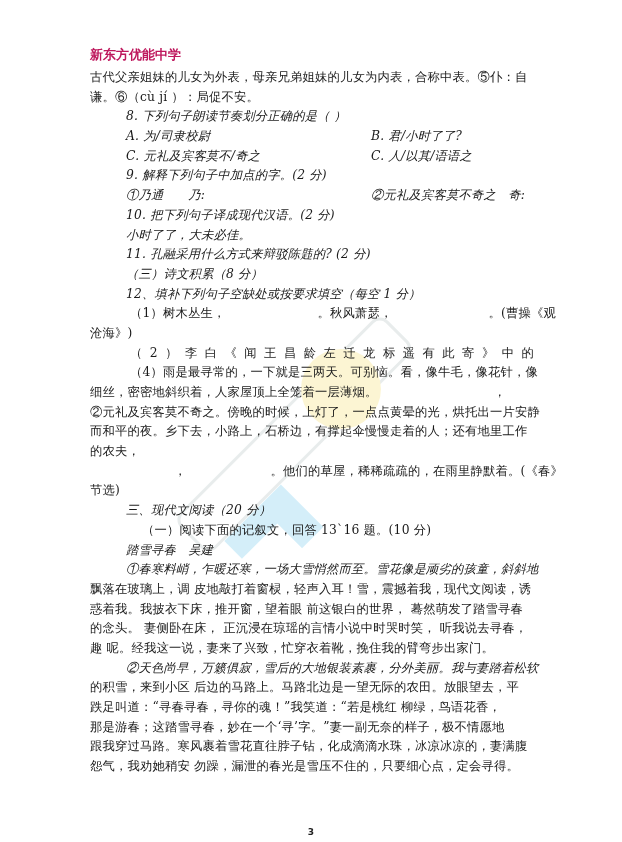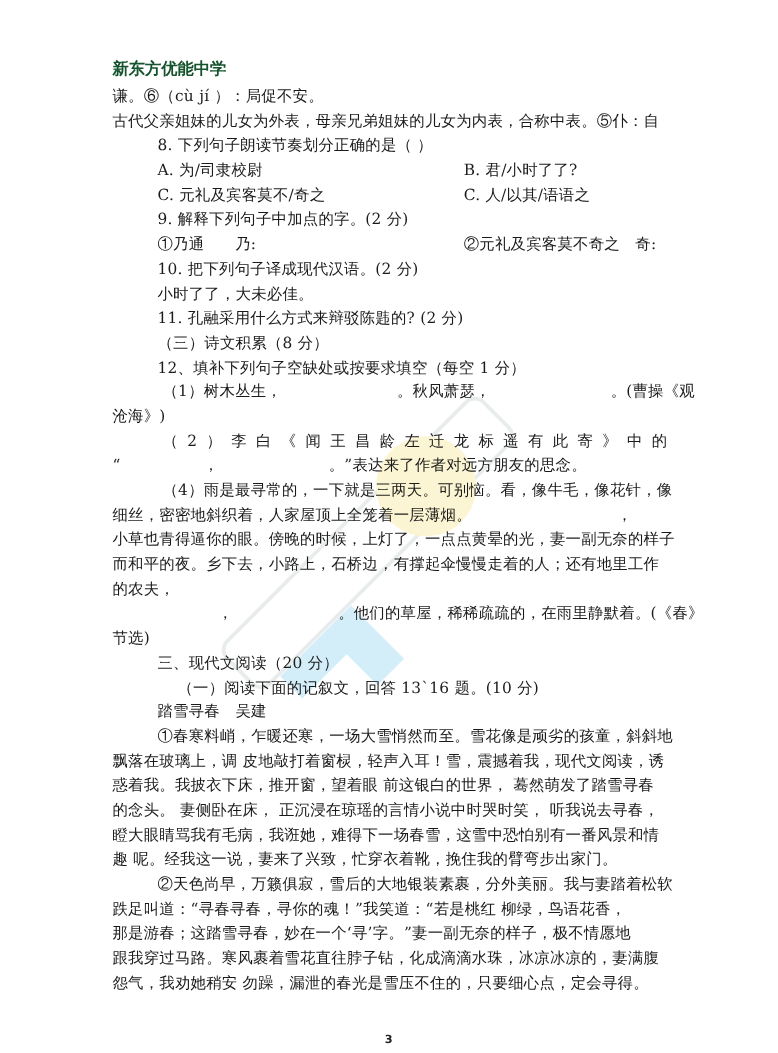--- a/index.html
+++ b/index.html
@@ -4,28 +4,28 @@
   <style>
     html, body { margin: 0; padding: 0; background: #ffffff; }
     body {
       width: 622px; height: 842px; position: relative; overflow: hidden;
       font-family: "DejaVu Serif", "Liberation Serif", serif;
       color: #1a1a1a;
     }
     .header {
       position: absolute; left: 90px; top: 46px;
       font-family: "DejaVu Sans", "Liberation Sans", sans-serif;
-      font-size: 13px; font-weight: bold; color: #14532d;
+      font-size: 13px; font-weight: bold; color: #be185d;
     }
     .page { position: absolute; left: 90px; top: 68px; width: 444px; }
     .ln {
       font-size: 12.3px; line-height: 19.7px; height: 19.7px; white-space: nowrap;
       letter-spacing: 0.2px;
     }
-    .i3 { padding-left: 36px; }
+    .i3 { padding-left: 36px; font-style: italic; }
     .row2 { display: flex; }
     .row2 .col { width: 245px; }
     .just { display: flex; justify-content: space-between; }
     .gap { display: inline-block; }
     .pagenum {
       position: absolute; left: 0; width: 622px; top: 827px; text-align: center;
       font-family: "DejaVu Sans", "Liberation Sans", sans-serif;
       font-size: 9px; font-weight: bold; color: #222;
     }
     .wm {
@@ -39,22 +39,22 @@
 
 <svg class="wm" style="left:130px; top:270px;" width="330" height="330" viewBox="0 0 330 330">
   <g transform="rotate(-45 165 165)">
     <rect x="20" y="140" width="290" height="48" rx="10" fill="none" stroke="#9aa" stroke-width="3"></rect>
     <circle cx="230" cy="165" r="40" fill="#f2d33a"></circle>
     <path d="M40 190 L120 190 L120 250 L90 250 L90 215 L40 215 Z" fill="#3fb6e6"></path>
   </g>
 </svg>
 
 <div class="page">
+  <div class="ln">古代父亲姐妹的儿女为外表，母亲兄弟姐妹的儿女为内表，合称中表。⑤仆：自</div>
   <div class="ln">谦。⑥（cù jí ）：局促不安。</div>
-  <div class="ln">古代父亲姐妹的儿女为外表，母亲兄弟姐妹的儿女为内表，合称中表。⑤仆：自</div>
 
   <div class="ln i3">8. 下列句子朗读节奏划分正确的是（    ）</div>
   <div class="ln i3 row2">
     <span class="col">A. 为/司隶校尉</span>
     <span>B. 君/小时了了?</span>
   </div>
   <div class="ln i3 row2">
     <span class="col">C. 元礼及宾客莫不/奇之</span>
     <span>C. 人/以其/语语之</span>
   </div>
@@ -92,47 +92,44 @@
     <span>龙</span>
     <span>标</span>
     <span>遥</span>
     <span>有</span>
     <span>此</span>
     <span>寄</span>
     <span>》</span>
     <span>中</span>
     <span>的</span>
   </div>
-  <div class="ln">
-    <span>“</span><span class="gap" style="width:66px"></span><span>，</span><span class="gap" style="width:88px"></span><span>。”表达来了作者对远方朋友的思念。</span>
-  </div>
 
   <div class="ln" style="padding-left:40px">（4）雨是最寻常的，一下就是三两天。可别恼。看，像牛毛，像花针，像</div>
   <div class="ln">
     <span>细丝，密密地斜织着，人家屋顶上全笼着一层薄烟。</span><span class="gap" style="width:116px"></span><span>，</span>
   </div>
-  <div class="ln">小草也青得逼你的眼。傍晚的时候，上灯了，一点点黄晕的光，妻一副无奈的样子</div>
+  <div class="ln">②元礼及宾客莫不奇之。傍晚的时候，上灯了，一点点黄晕的光，烘托出一片安静</div>
   <div class="ln">而和平的夜。乡下去，小路上，石桥边，有撑起伞慢慢走着的人；还有地里工作</div>
   <div class="ln">的农夫，</div>
   <div class="ln" style="padding-left:84px">
     <span>，</span><span class="gap" style="width:84px"></span><span>。他们的草屋，稀稀疏疏的，在雨里静默着。(《春》</span>
   </div>
   <div class="ln">节选)</div>
 
   <div class="ln i3">三、现代文阅读（20 分）</div>
   <div class="ln" style="padding-left:52px">（一）阅读下面的记叙文，回答 13`16 题。(10 分)</div>
   <div class="ln i3" style="white-space:pre">踏雪寻春   吴建</div>
 
   <div class="ln i3">①春寒料峭，乍暖还寒，一场大雪悄然而至。雪花像是顽劣的孩童，斜斜地</div>
   <div class="ln">飘落在玻璃上，调 皮地敲打着窗棂，轻声入耳！雪，震撼着我，现代文阅读，诱</div>
   <div class="ln">惑着我。我披衣下床，推开窗，望着眼 前这银白的世界， 蓦然萌发了踏雪寻春</div>
   <div class="ln">的念头。 妻侧卧在床， 正沉浸在琼瑶的言情小说中时哭时笑， 听我说去寻春，</div>
-  <div class="ln">瞪大眼睛骂我有毛病，我诳她，难得下一场春雪，这雪中恐怕别有一番风景和情</div>
   <div class="ln">趣 呢。经我这一说，妻来了兴致，忙穿衣着靴，挽住我的臂弯步出家门。</div>
   <div class="ln i3">②天色尚早，万籁俱寂，雪后的大地银装素裹，分外美丽。我与妻踏着松软</div>
+  <div class="ln">的积雪，来到小区 后边的马路上。马路北边是一望无际的农田。放眼望去，平</div>
   <div class="ln">跌足叫道：“寻春寻春，寻你的魂！”我笑道：“若是桃红 柳绿，鸟语花香，</div>
   <div class="ln">那是游春；这踏雪寻春，妙在一个‘寻’字。”妻一副无奈的样子，极不情愿地</div>
   <div class="ln">跟我穿过马路。寒风裹着雪花直往脖子钻，化成滴滴水珠，冰凉冰凉的，妻满腹</div>
   <div class="ln">怨气，我劝她稍安 勿躁，漏泄的春光是雪压不住的，只要细心点，定会寻得。</div>
 
 </div>
 
 <div class="pagenum">3</div>
 
 </body></html>

